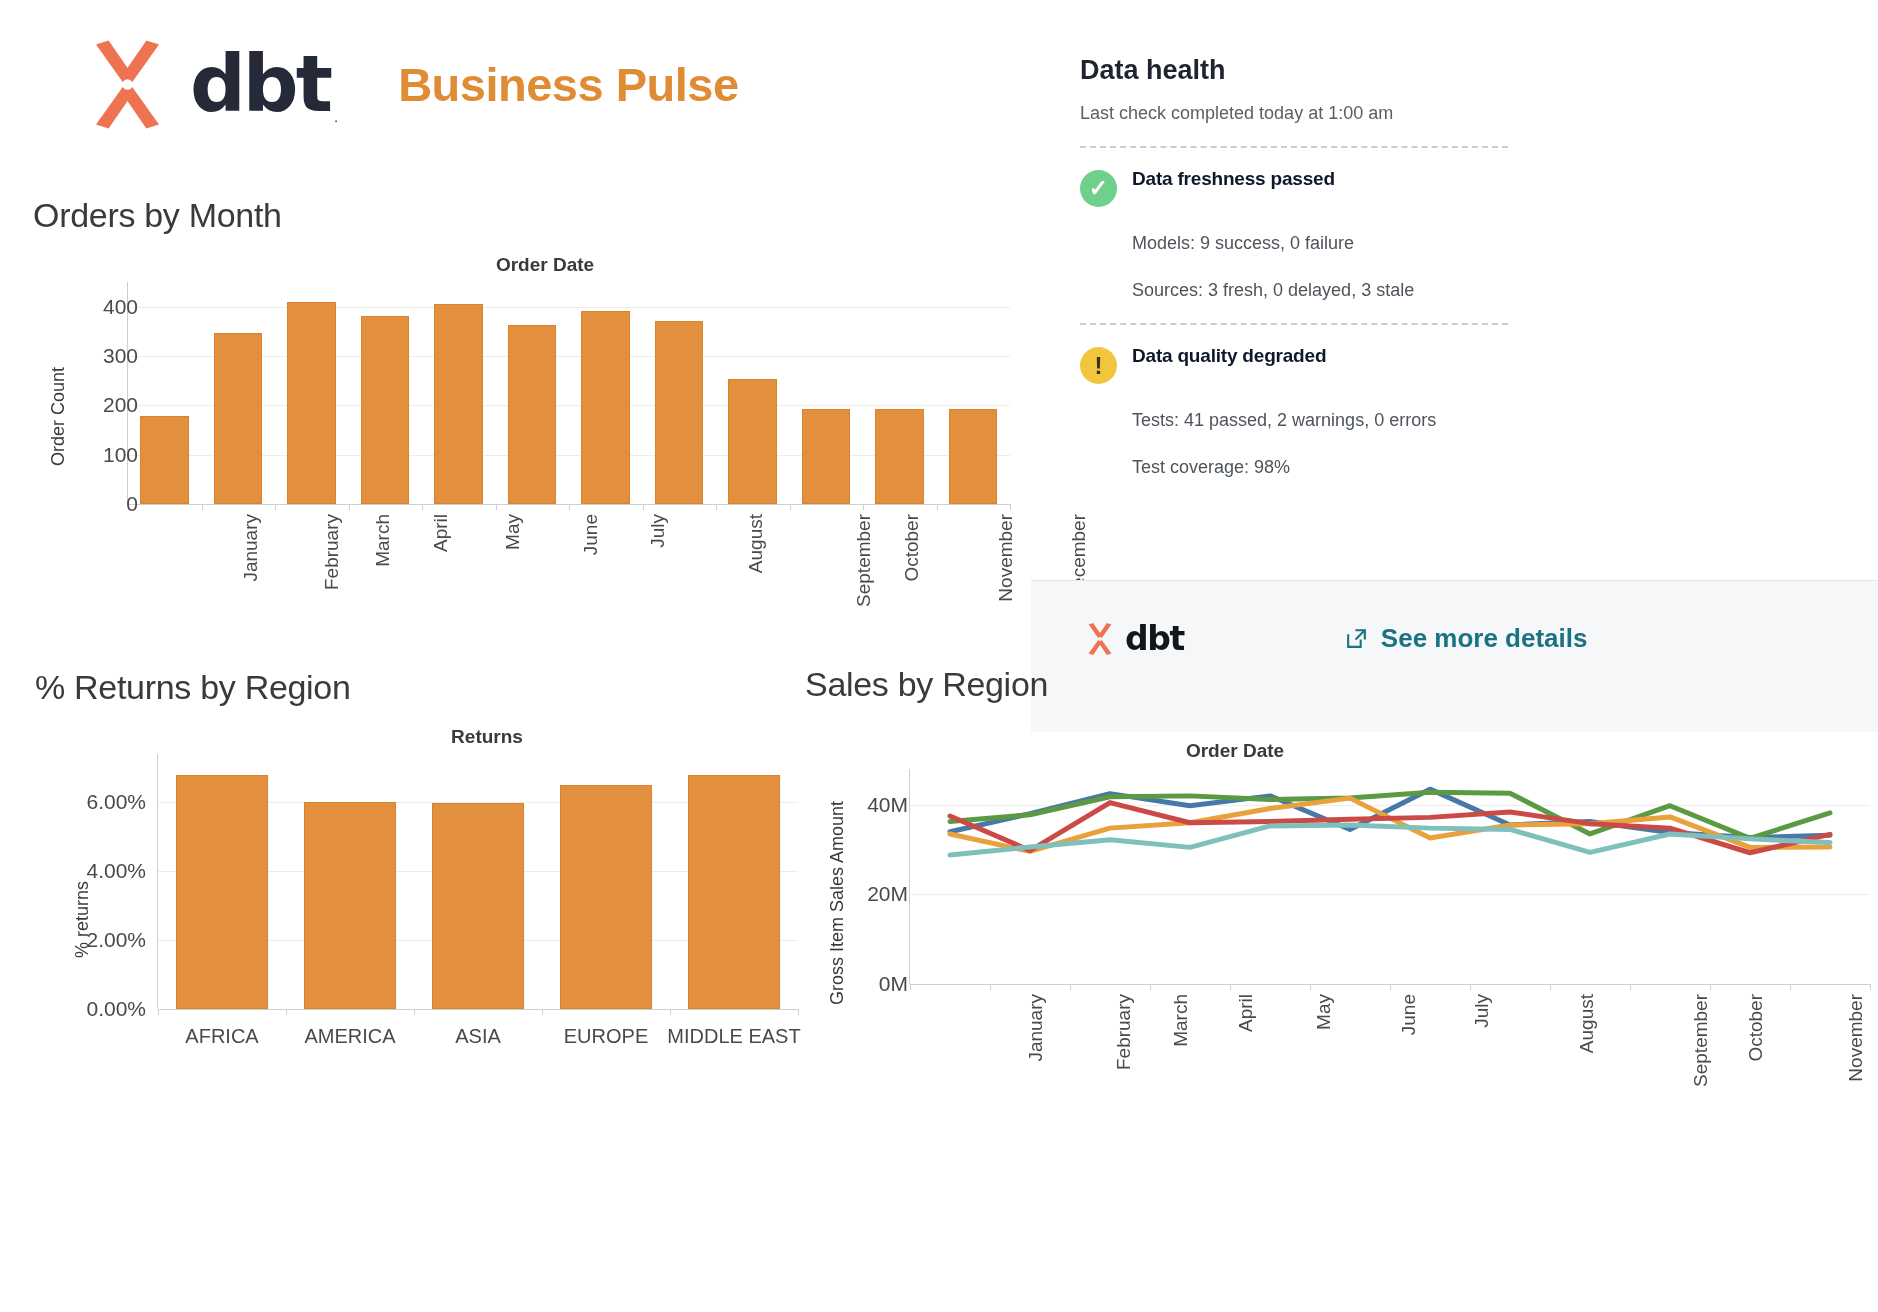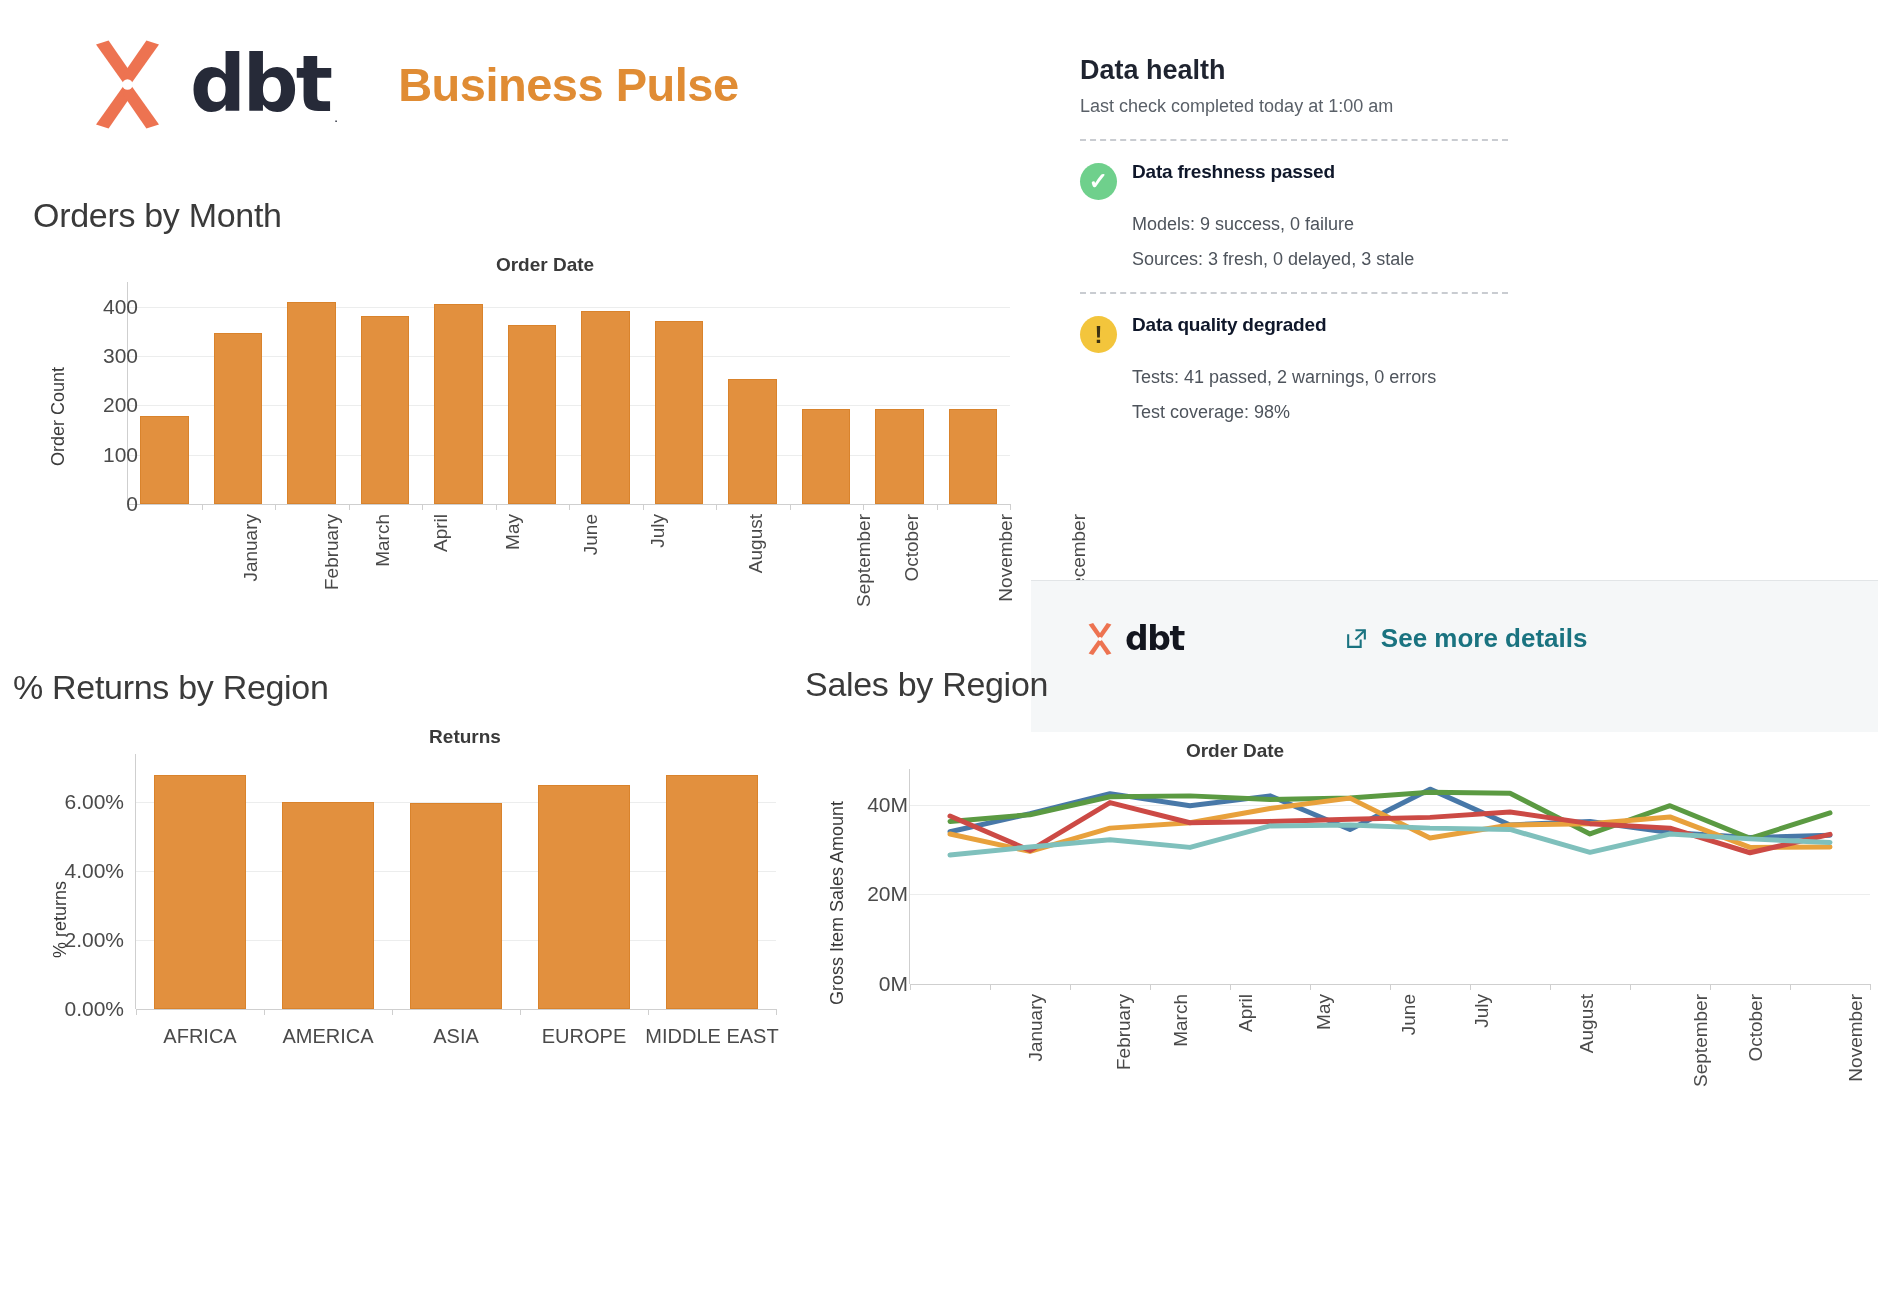--- a/index.html
+++ b/index.html
@@ -38,45 +38,45 @@
   .tick-mark { position: absolute; width: 1px; height: 6px; background: #cfcfcf; }
   .bar { position: absolute; background: #e2903e; border: 1px solid #d9832c; bottom: 0; }
   .xlab-rot { position: absolute; transform-origin: 100% 0; transform: rotate(-90deg);
               font-size: 19px; color: #4a4a4a; white-space: nowrap; text-align: left; }
   .xlab-h { position: absolute; font-size: 20px; color: #4a4a4a; text-align: center;
             white-space: nowrap; transform: translateX(-50%); }
 
   
   #health-panel { position: absolute; left: 1080px; top: 55px; width: 440px; }
   .health-title { font-size: 27px; font-weight: 700; color: #1f2430; }
-  .health-sub { font-size: 18px; color: #5a6068; margin-top: 10px; }
+  .health-sub { font-size: 18px; color: #5a6068; margin-top: 17px; }
   .dashed-sep { border-top: 2px dashed #c9ccd1; margin: 22px 0 0 0; width: 428px; }
   .health-row { display: flex; align-items: flex-start; gap: 15px; margin-top: 20px; }
   .status-badge { width: 37px; height: 37px; border-radius: 50%; flex: 0 0 37px;
                   display: flex; align-items: center; justify-content: center; margin-top: 2px; }
   .badge-ok { background: #6fd08c; }
   .badge-warn { background: #f3c53c; }
   .badge-glyph { font-size: 23px; font-weight: 700; color: #ffffff; line-height: 1; }
   .badge-warn .badge-glyph { color: #3d3213; font-size: 24px; }
   .health-head { font-size: 19px; font-weight: 700; color: #0f172a; letter-spacing: -.2px; }
-  .health-line { font-size: 18px; color: #4e545c; margin-top: 14px; }
+  .health-line { font-size: 18px; color: #4e545c; margin-top: 26px; }
   .health-indent { margin-left: 52px; }
 
   
   #details-card { position: absolute; left: 1031px; top: 580px; width: 847px; height: 152px;
                   background: #f5f7f8; border-top: 1px solid #e2e5e7; }
   .card-inner { display: flex; align-items: center; padding: 38px 50px 0 50px; }
   .card-dbt { display: flex; align-items: center; gap: 6px; }
   .card-dbt-word { font-size: 33px; font-weight: 700; color: #13161f; letter-spacing: -1.4px;
                    font-family: "DejaVu Sans", sans-serif; }
   .details-link { display: flex; align-items: center; gap: 12px; margin-left: 160px;
                   color: #1a7380; font-size: 26px; font-weight: 700; cursor: pointer; }
 
   
-  #returns-panel { position: absolute; left: 10px; top: 668px; width: 800px; height: 440px; }
+  #returns-panel { position: absolute; left: 32px; top: 668px; width: 800px; height: 440px; }
   #returns-panel .sec-title { position: absolute; left: 3px; top: 0; }
 
   
   #sales-panel { position: absolute; left: 805px; top: 665px; width: 1073px; height: 460px; }
   #sales-panel .sec-title { position: absolute; left: 0; top: 0; }
   .line-svg { position: absolute; }
 </style>
 </head>
 <body>
 

